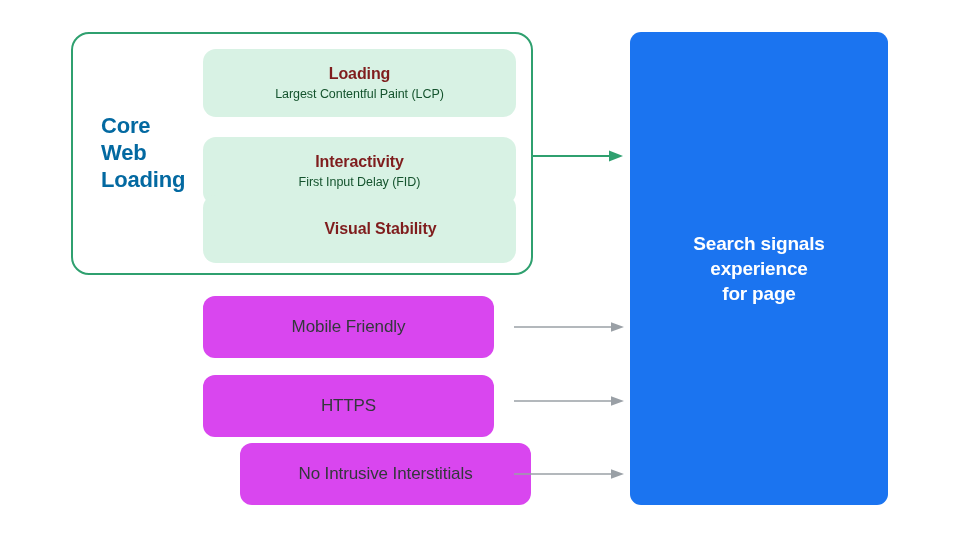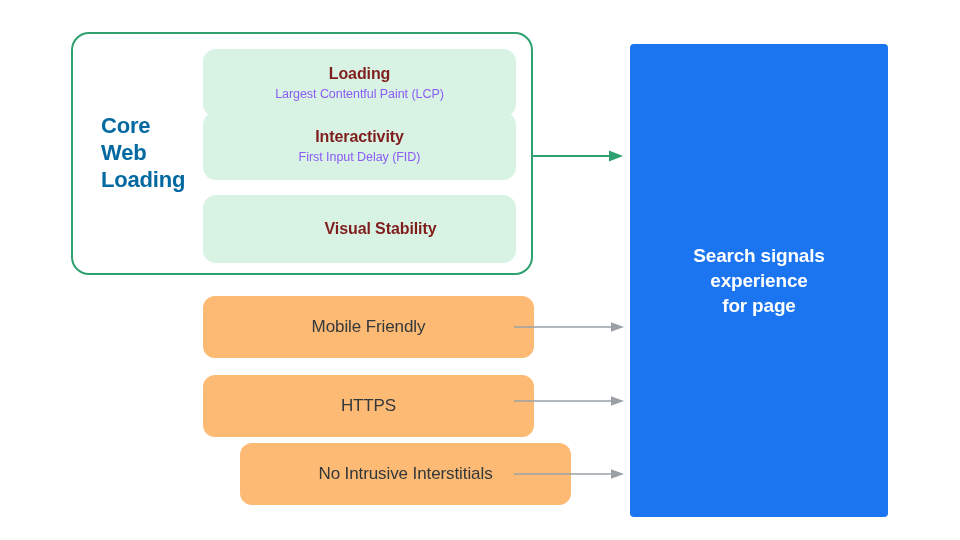--- a/index.html
+++ b/index.html
@@ -58,46 +58,46 @@
     height: 68px;
     background: #d8f2e4;
     border-radius: 13px;
     box-sizing: border-box;
     display: flex;
     flex-direction: column;
     align-items: center;
     justify-content: center;
   }
   .vital-card.v1 { top: 49px; }
-  .vital-card.v2 { top: 112px; }
+  .vital-card.v2 { top: 137px; }
   .vital-card.v3 { top: 195px; padding-left: 42px; }
 
   .vital-title {
     font-size: 16px;
     font-weight: bold;
     color: #7f1d1d;
     line-height: 22px;
     letter-spacing: -0.1px;
   }
   .vital-sub {
     font-size: 12.5px;
     font-weight: normal;
-    color: #8b5cf6;
+    color: #14532d;
     line-height: 17px;
     margin-top: 1px;
     letter-spacing: -0.05px;
   }
 
   
   .signal-box {
     position: absolute;
     left: 203px;
-    width: 331px;
+    width: 291px;
     height: 62px;
-    background: #fdba74;
+    background: #d946ef;
     border-radius: 12px;
     display: flex;
     align-items: center;
     justify-content: center;
   }
   .signal-box.s1 { top: 296px; }
   .signal-box.s2 { top: 375px; text-align: right; }
   .signal-box.s3 { top: 443px; margin-left: 37px; }
 
   .signal-label {
@@ -116,25 +116,25 @@
 
   .arrow-green { left: 531px; top: 148px; width: 92px; }
   .arrow-gray-1 { left: 514px; top: 319px; width: 110px; }
   .arrow-gray-2 { left: 514px; top: 393px; width: 110px; }
   .arrow-gray-3 { left: 514px; top: 466px; width: 110px; }
 
   
   .blue-panel {
     position: absolute;
     left: 630px;
-    top: 44px;
+    top: 32px;
     width: 258px;
     height: 473px;
     background: #1b74f0;
-    border-radius: 4px;
+    border-radius: 11px;
     display: flex;
     align-items: center;
     justify-content: center;
   }
   .blue-panel-text {
     color: #ffffff;
     font-size: 19px;
     font-weight: bold;
     line-height: 25px;
     text-align: center;

